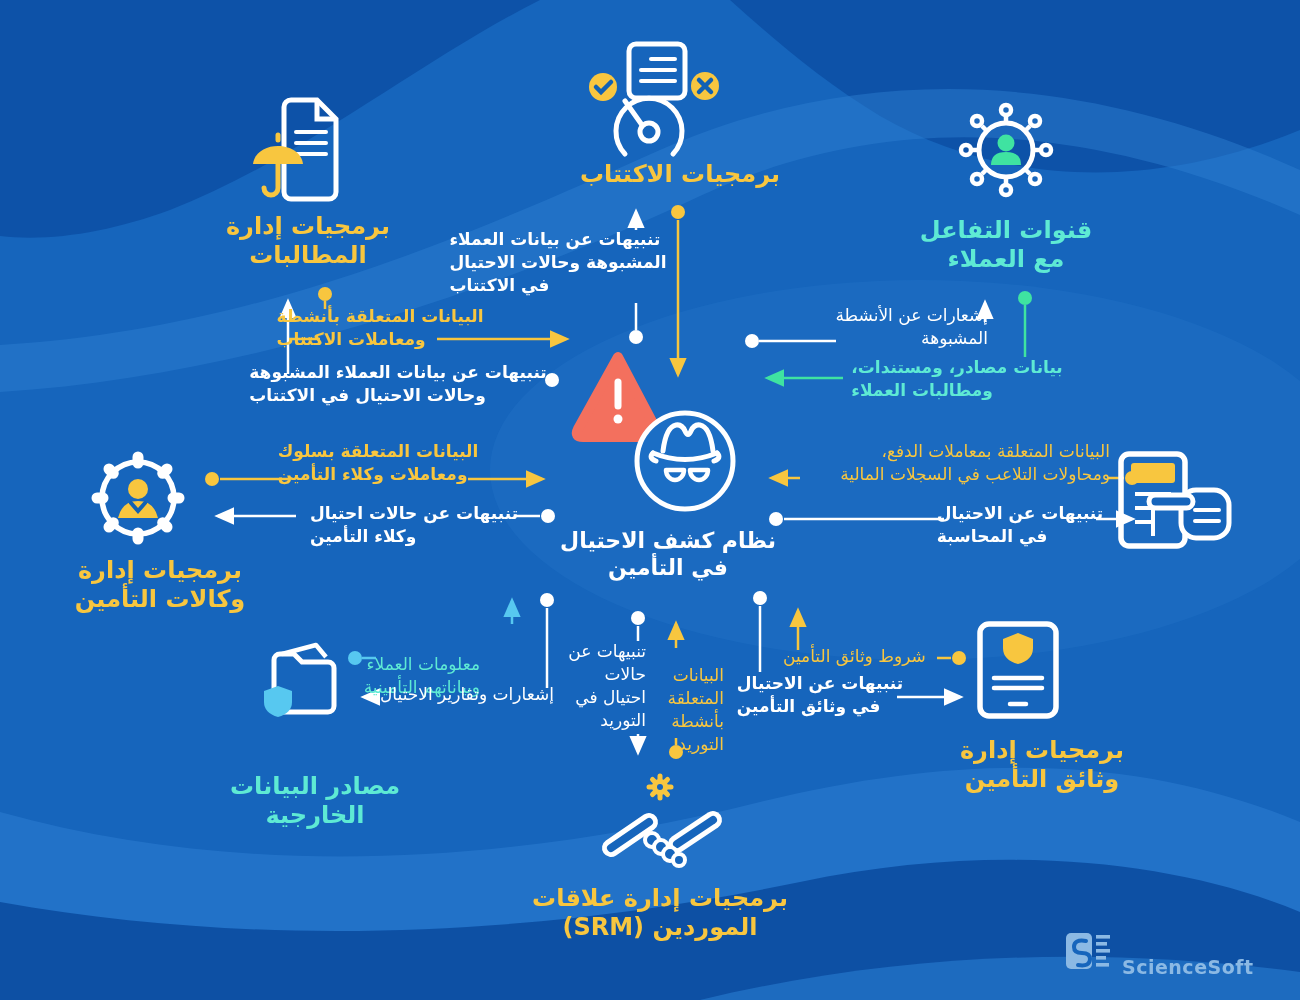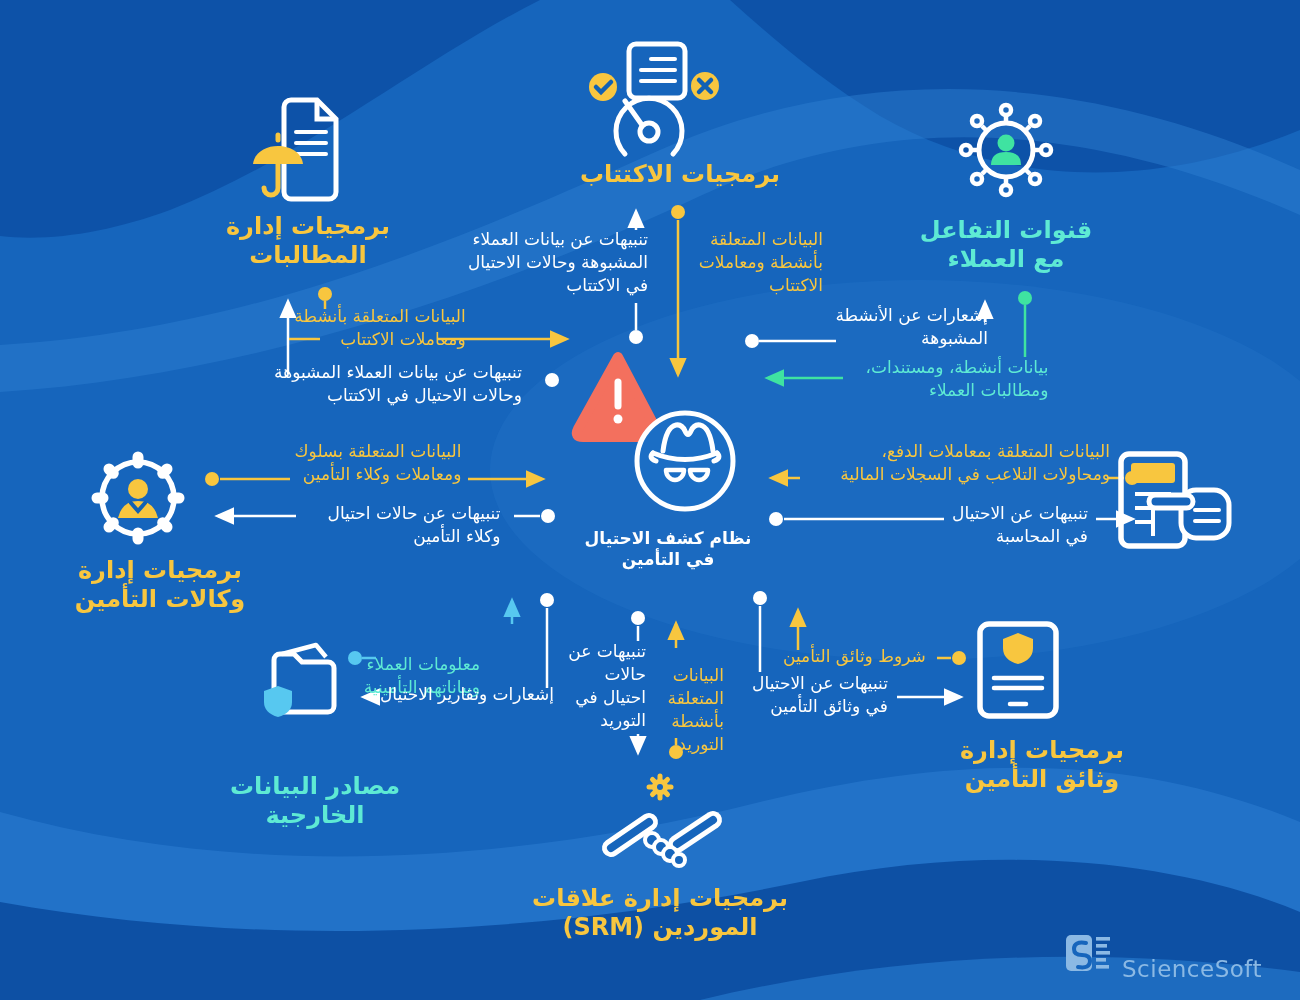--- a/index.html
+++ b/index.html
@@ -3,26 +3,26 @@
 <meta charset="utf-8">
 <style>
   html,body{margin:0;padding:0;background:#0d52a8;}
   .stage{position:relative;width:1300px;height:1000px;overflow:hidden;
          font-family:"DejaVu Sans",sans-serif;background:#1665bc;}
   .layer{position:absolute;left:0;top:0;}
   .node-icon{position:absolute;}
   .node-label{position:absolute;font-weight:bold;font-size:24px;line-height:1.22;
               text-align:center;white-space:pre-line;transform:translateX(-50%);}
   .flow{position:absolute;font-size:17px;line-height:1.35;white-space:pre-line;}
-  .centered{transform:translateX(-50%);text-align:right;}
+  .centered{transform:translateX(-50%);text-align:left;font-weight:bold;}
   .ral{text-align:right;}
   .yellow{color:#f8c63f;} .white{color:#ffffff;} .green{color:#5eead4;} .cyan{color:#5eead4;margin-top:32px;}
-  .center-title{font-size:17px;}
+  .center-title{font-size:22px;}
   .logo{position:absolute;left:1066px;top:924px;display:flex;align-items:center;gap:10px;}
-  .logo-text{color:#8bb9e4;font-weight:normal;font-size:23px;letter-spacing:0.5px;margin-top:32px;}
+  .logo-text{color:#8bb9e4;font-weight:bold;font-size:19px;letter-spacing:0.5px;margin-top:32px;}
 </style>
 </head>
 <body>
 
 <div class="stage">
 
   <svg class="layer" width="1300" height="1000" aria-hidden="true">
     <rect width="1300" height="1000" fill="#1665bc"></rect>
     <path d="M0,0 H540 C420,60 300,160 170,210 C110,232 50,242 0,236 Z" fill="#0d52a8"></path>
     <path d="M730,0 H1300 V130 C1140,196 990,180 880,116 C820,80 770,36 730,0 Z" fill="#0d52a8"></path>
@@ -246,30 +246,27 @@
   <div class="node-label cyan" style="left:315px;top:740px" dir="rtl">مصادر البيانات
 الخارجية</div>
   <div class="node-label yellow" style="left:1042px;top:736px" dir="rtl">برمجيات إدارة
 وثائق التأمين</div>
   <div class="node-label yellow" style="left:660px;top:884px" dir="rtl">برمجيات إدارة علاقات
 الموردين (SRM)</div>
 
   <div class="flow white centered" style="left:558px;top:228px" dir="rtl">تنبيهات عن بيانات العملاء
 المشبوهة وحالات الاحتيال
 في الاكتتاب</div>
-  <div class="flow yellow ral" style="right:477px;top:228px" dir="rtl">البيانات المتعلقة
-بأنشطة ومعاملات
-الاكتتاب</div>
   <div class="flow yellow centered" style="left:380px;top:305px" dir="rtl">البيانات المتعلقة بأنشطة
 ومعاملات الاكتتاب</div>
   <div class="flow white centered" style="left:398px;top:361px" dir="rtl">تنبيهات عن بيانات العملاء المشبوهة
 وحالات الاحتيال في الاكتتاب</div>
   <div class="flow white ral" style="right:312px;top:304px" dir="rtl">إشعارات عن الأنشطة
 المشبوهة</div>
-  <div class="flow green centered" style="left:957px;top:356px" dir="rtl">بيانات أنشطة، ومستندات،
+  <div class="flow green centered" style="left:957px;top:356px" dir="rtl">بيانات مصادر، ومستندات،
 ومطالبات العملاء</div>
   <div class="flow yellow centered" style="left:378px;top:440px" dir="rtl">البيانات المتعلقة بسلوك
 ومعاملات وكلاء التأمين</div>
   <div class="flow white centered" style="left:414px;top:502px" dir="rtl">تنبيهات عن حالات احتيال
 وكلاء التأمين</div>
   <div class="flow yellow ral" style="right:190px;top:440px" dir="rtl">البيانات المتعلقة بمعاملات الدفع،
 ومحاولات التلاعب في السجلات المالية</div>
   <div class="flow white centered" style="left:1020px;top:502px" dir="rtl">تنبيهات عن الاحتيال
 في المحاسبة</div>
   <div class="flow cyan ral" style="right:820px;top:621px" dir="rtl">معلومات العملاء

